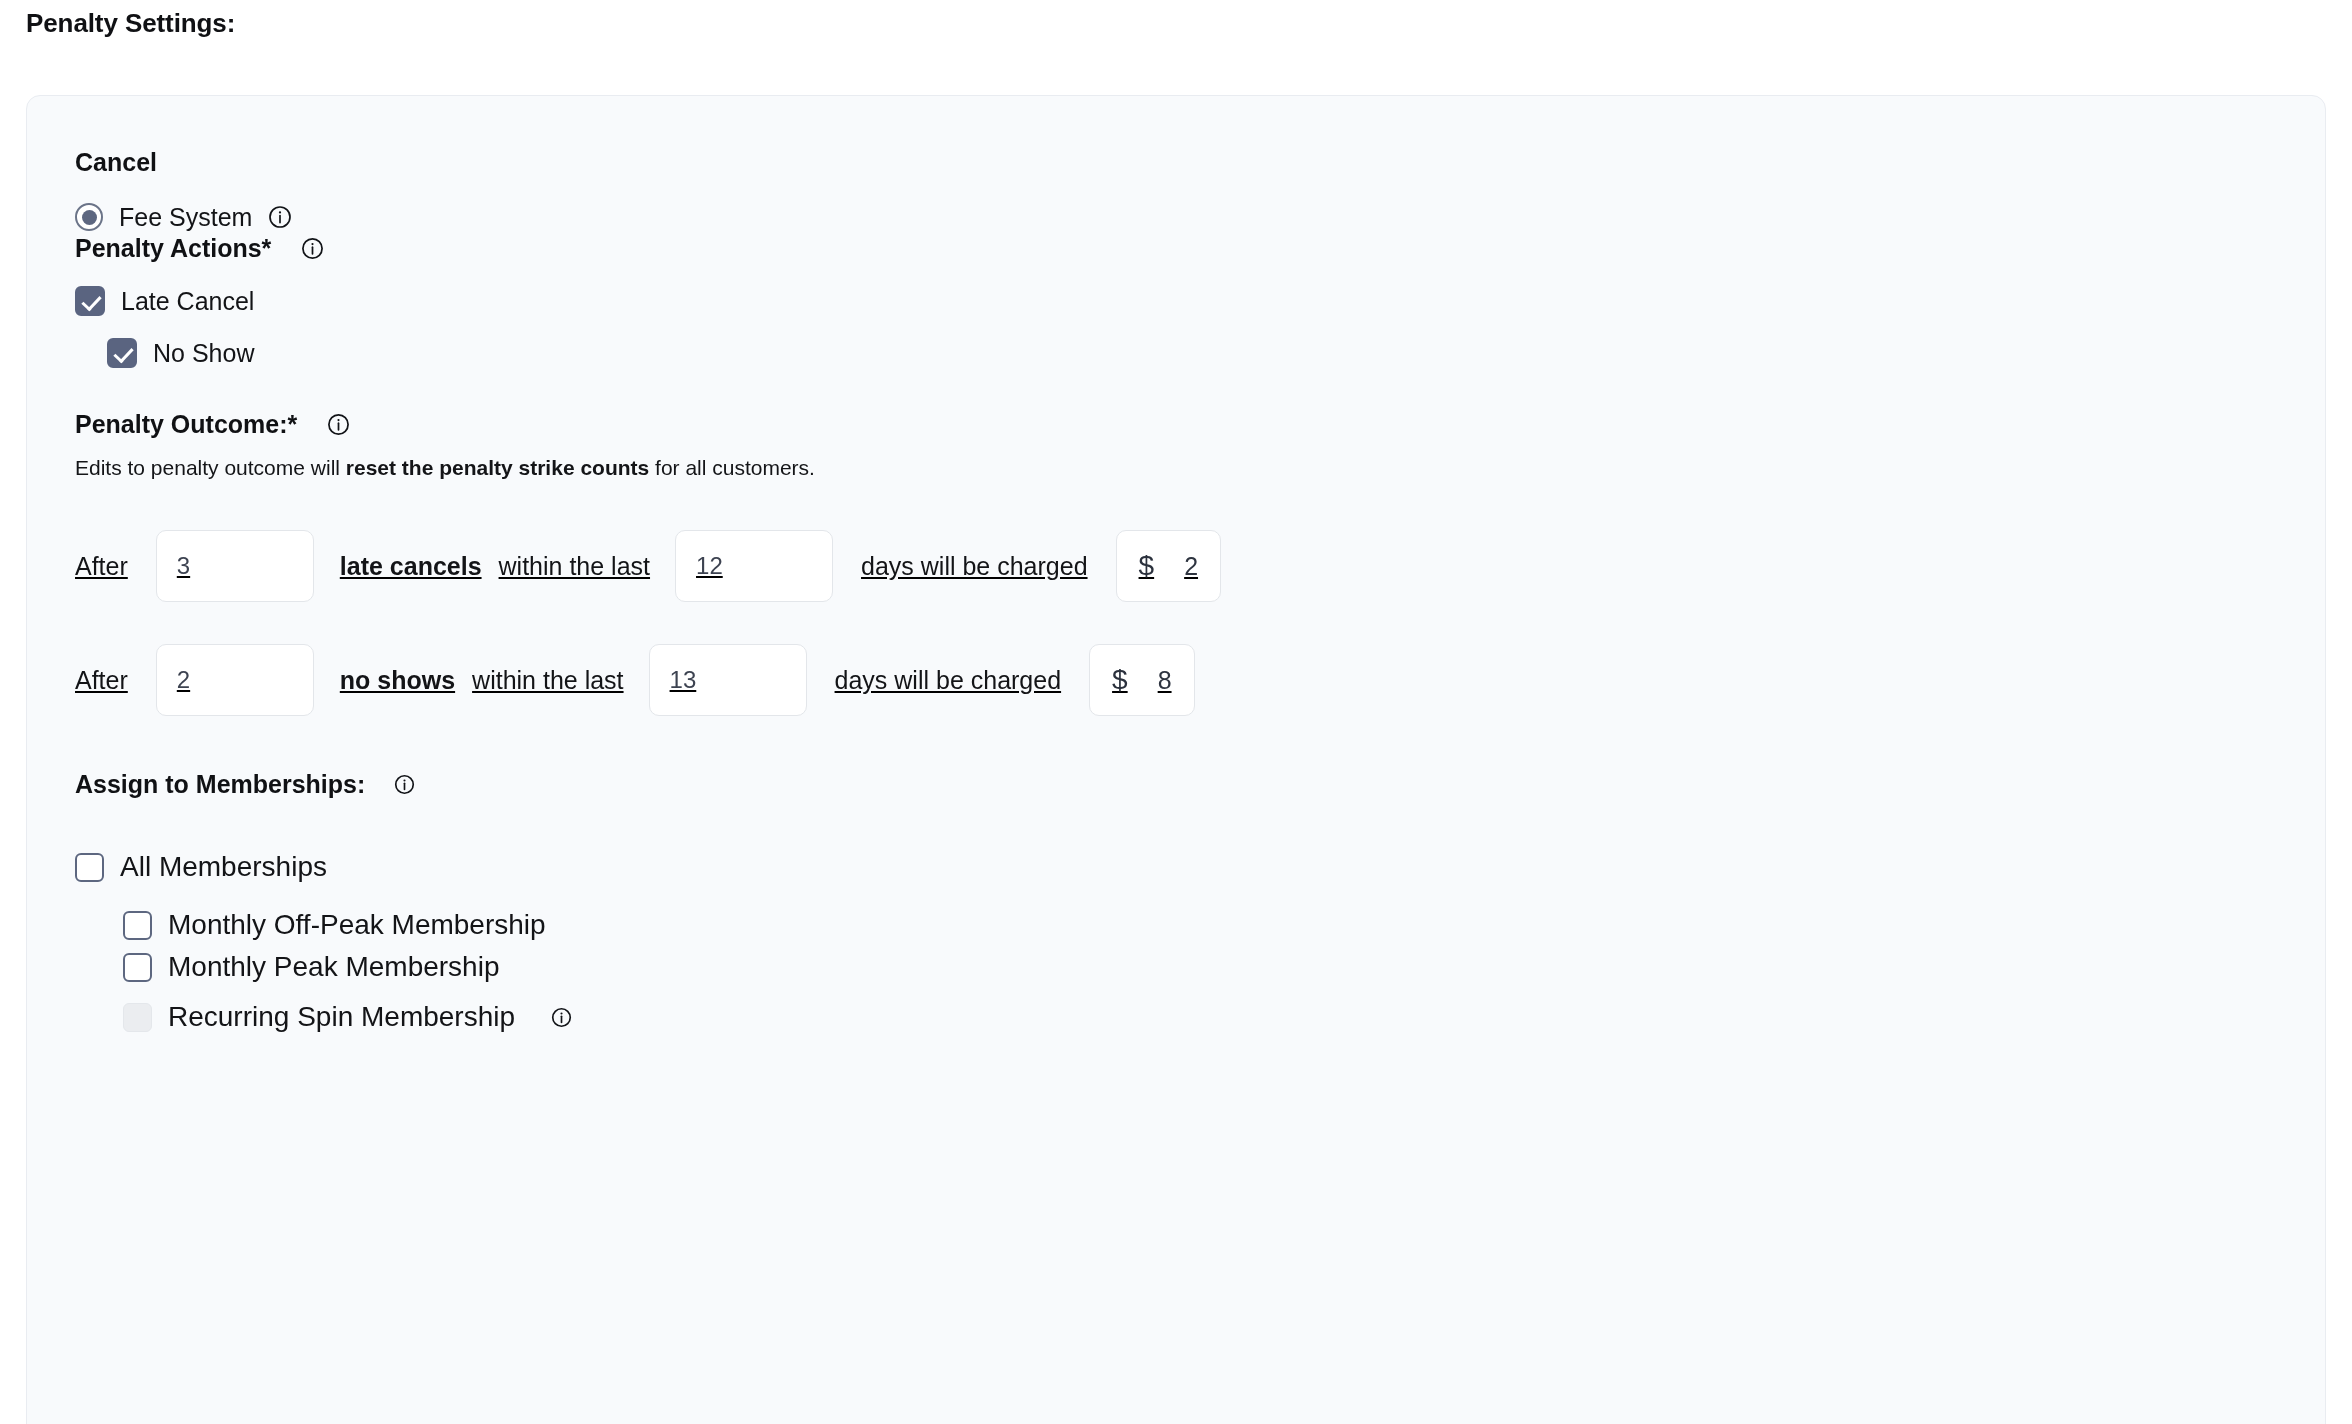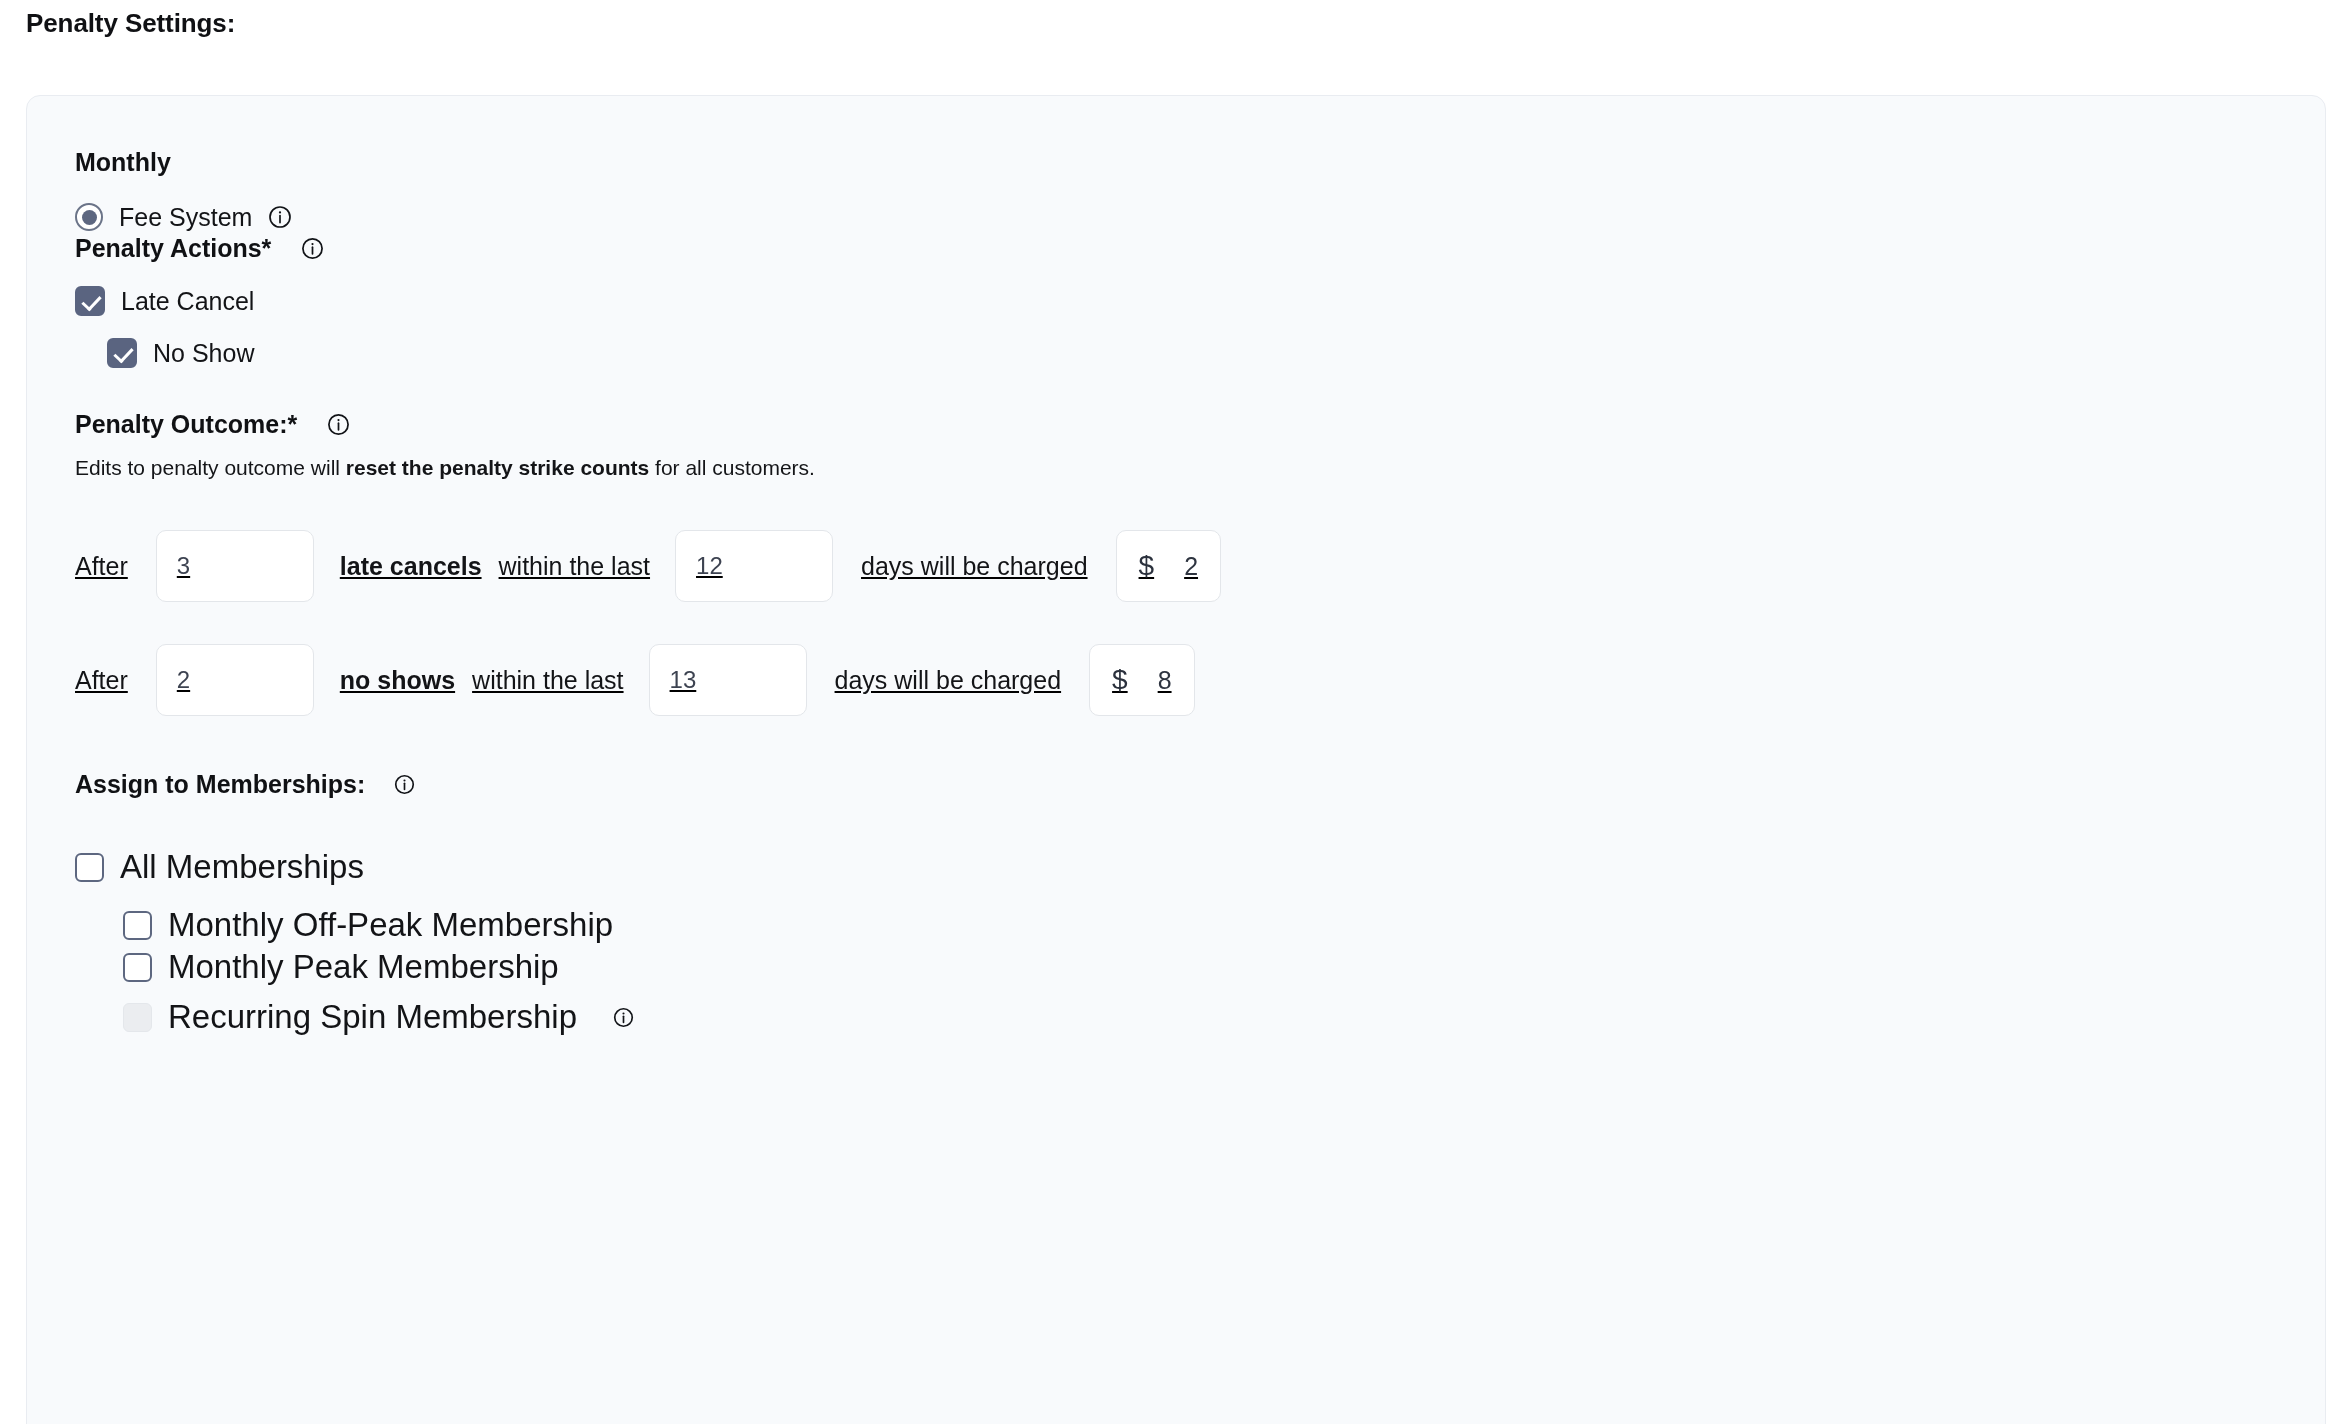--- a/index.html
+++ b/index.html
@@ -204,41 +204,41 @@
     color: #2e3440;
   }
 
   
   .mem-row {
     display: flex;
     align-items: center;
     gap: 16px;
   }
   .mem-label {
-    font-size: 33px;
+    font-size: 28px;
     color: #131417;
     line-height: 30px;
   }
   .mem-cb {
     width: 29px;
     height: 29px;
   }
 </style>
 </head>
 <body>
 
 <div class="page">
 
   <div class="page-heading">Penalty Settings:</div>
 
   <div class="card">
     <div class="card-inner">
 
       <div class="section-title" style="margin-bottom:24px;">
-        <span>Monthly</span>
+        <span>Cancel</span>
       </div>
 
       <div class="opt-row" style="">
         <span class="radio"></span>
         <span class="opt-label">Fee System</span>
         <span class="info-icon">
           <svg width="24" height="24" viewBox="0 0 24 24" fill="none">
             <circle cx="12" cy="12" r="10" stroke="#111317" stroke-width="1.7"></circle>
             <circle cx="12" cy="7.4" r="1.15" fill="#111317"></circle>
             <path d="M12 10.6v7" stroke="#111317" stroke-width="1.7" stroke-linecap="round"></path>

